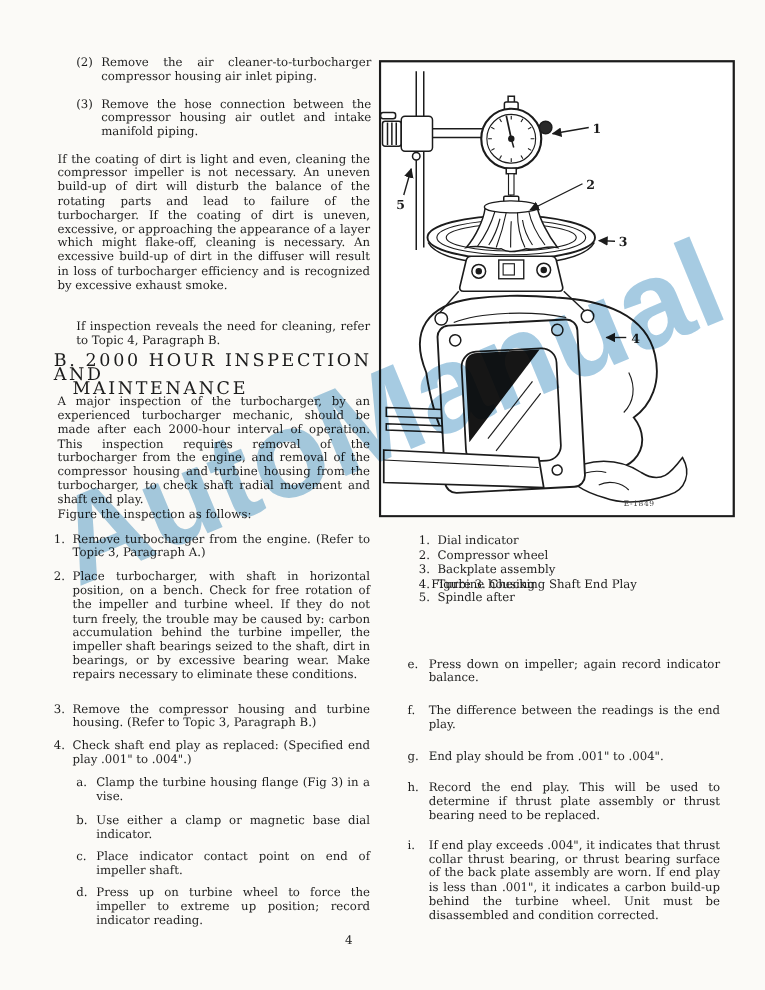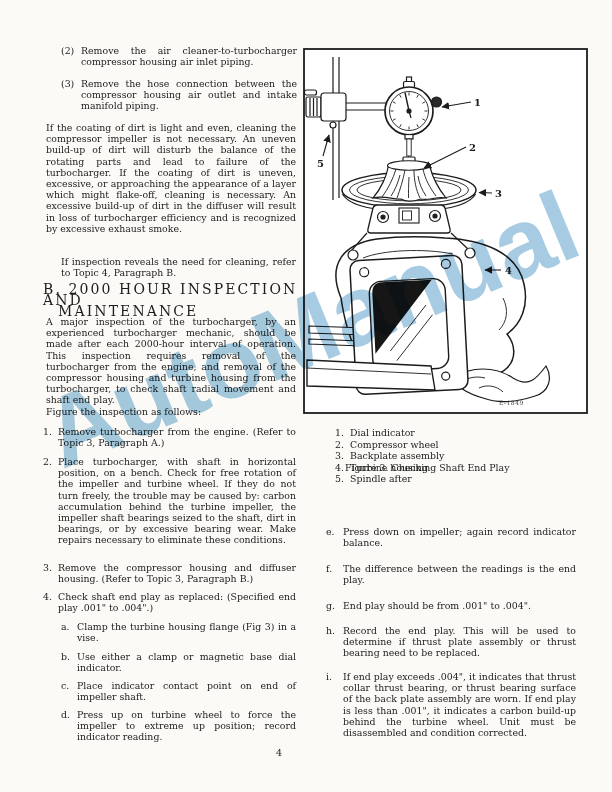--- a/index.html
+++ b/index.html
@@ -56,21 +56,21 @@
     <span class="txt">Remove turbocharger from the engine.  (Refer to Topic 3, Paragraph A.)</span>
   </div>
 
   <div class="blk row" style="left:43px;top:456px;width:253px;">
     <span class="marker" style="width:15px;">2.</span>
     <span class="txt">Place turbocharger, with shaft in horizontal position, on a bench.  Check for free rotation of the impeller and turbine wheel.  If they do not turn freely, the trouble may be caused by: carbon accumulation behind the turbine impeller, the impeller shaft bearings seized to the shaft, dirt in bearings, or by excessive bearing wear. Make repairs necessary to eliminate these conditions.</span>
   </div>
 
   <div class="blk row" style="left:43px;top:562px;width:253px;">
     <span class="marker" style="width:15px;">3.</span>
-    <span class="txt">Remove the compressor housing and diffuser housing.  (Refer  to  Topic  3,  Paragraph  B.)</span>
+    <span class="txt">Remove the compressor housing and turbine housing.  (Refer  to  Topic  3,  Paragraph  B.)</span>
   </div>
 
   <div class="blk row" style="left:43px;top:591px;width:253px;">
     <span class="marker" style="width:15px;">4.</span>
     <span class="txt">Check shaft end play as replaced:  (Specified end play .001" to .004".)</span>
   </div>
 
   <div class="blk row" style="left:61px;top:621px;width:235px;">
     <span class="marker" style="width:16px;">a.</span>
     <span class="txt">Clamp the turbine housing  flange (Fig 3) in a vise.</span>

